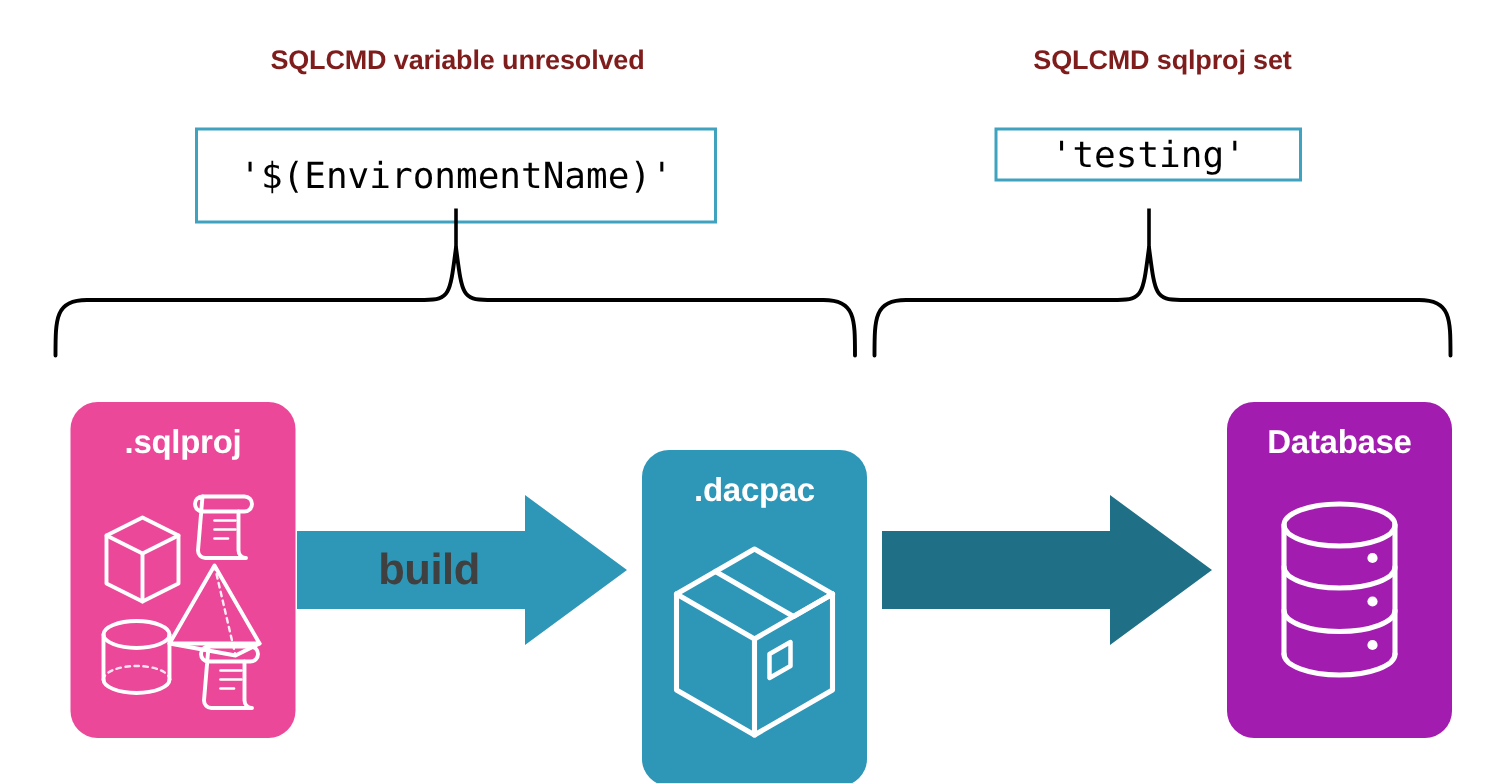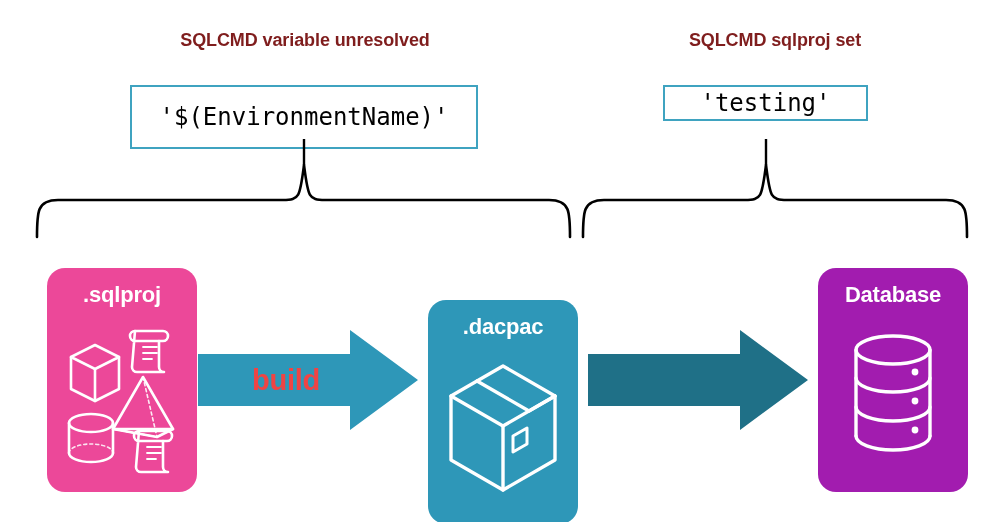--- a/index.html
+++ b/index.html
@@ -107,21 +107,21 @@
     left: 8px;
     top: 0;
     width: 160px;
     height: 100px;
     display: flex;
     align-items: center;
     justify-content: center;
     font-family: "Liberation Sans", sans-serif;
     font-weight: bold;
     font-size: 29px;
-    color: #ef4444;
+    color: #404040;
     letter-spacing: -0.3px;
     pointer-events: none;
   }
 </style>
 </head>
 <body>
 
 <div class="stage">
 
   <div class="heading" id="heading-left">SQLCMD variable unresolved</div>

